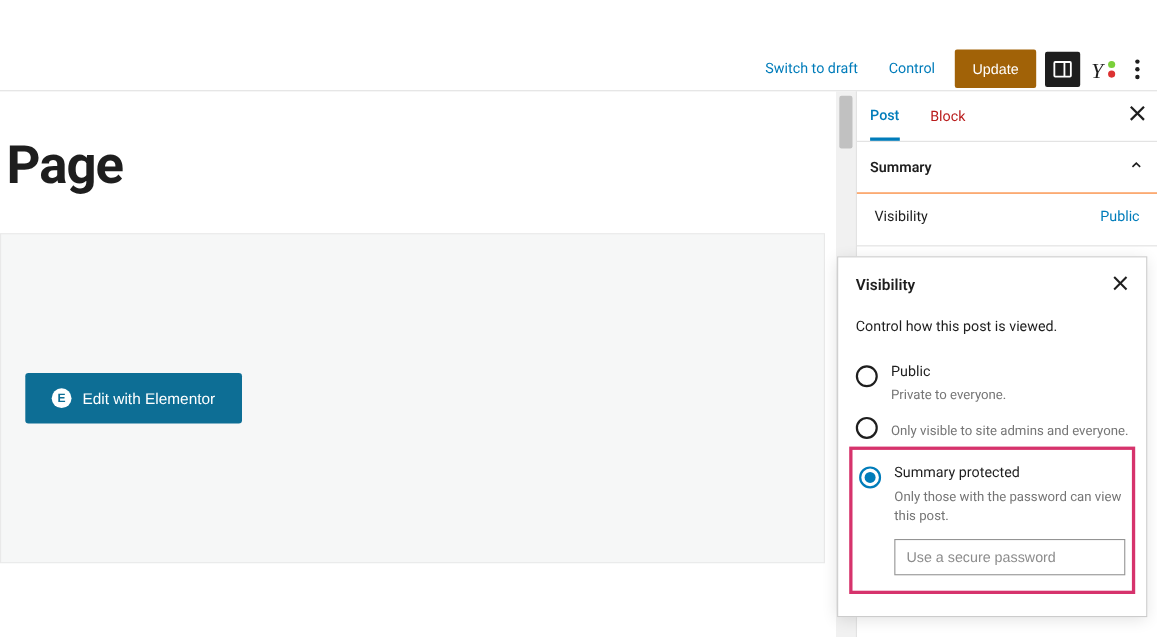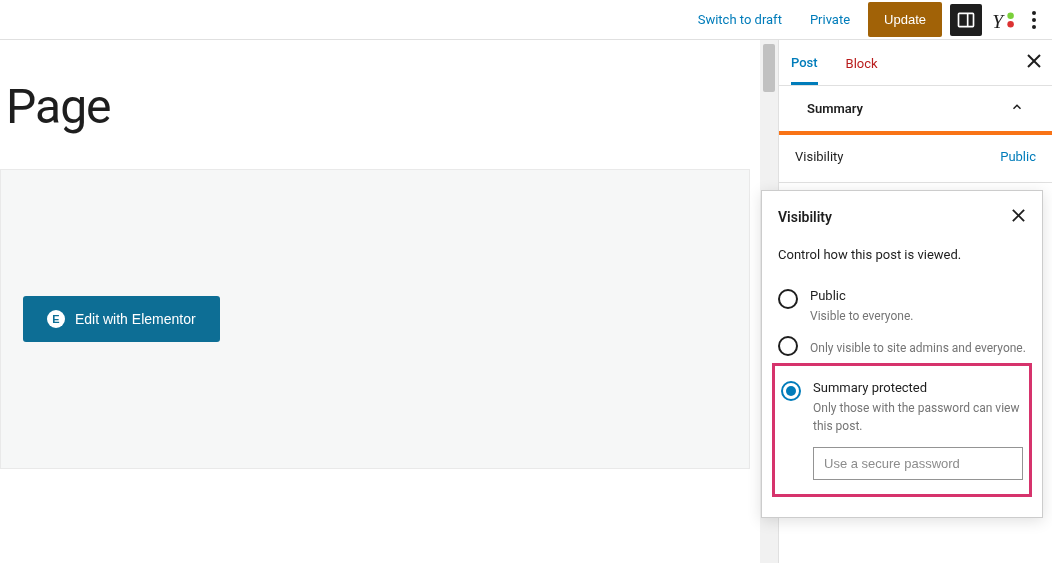--- a/index.html
+++ b/index.html
@@ -16,20 +16,21 @@
 
   
   .topbar {
     height: 40px;
     border-bottom: 1px solid #e0e0e0;
     display: flex;
     align-items: center;
     justify-content: flex-end;
     padding: 0 8px 0 0;
     gap: 8px;
+    margin-top: 43px;
   }
   .topbar a.link {
     color: #007cba;
     text-decoration: none;
     font-size: 13px;
     padding: 6px 10px;
   }
   .btn-primary {
     background: #a16207;
     color: #fff;
@@ -67,21 +68,21 @@
     height: calc(579px - 56px);
   }
   .editor {
     flex: 1;
     position: relative;
     padding: 0;
     overflow:hidden;
   }
   .page-title {
     font-size: 48px;
-    font-weight: 400;
+    font-weight: 700;
     margin: 38px 0 0 6px;
     letter-spacing: -1px;
   }
   .canvas {
     margin-top: 34px;
     margin-left: 0;
     width: 750px;
     height: 300px;
     background: #f6f7f7;
     border: 1px solid #e9e9e9;
@@ -167,22 +168,22 @@
   .tabs .close {
     position:absolute;
     right:10px;
     top:12px;
     cursor:pointer;
     font-size:18px;
     color:#1e1e1e;
   }
 
   .panel-section {
-    border-bottom:4px solid #f97316;
-    padding: 14px 28px;
+    border-bottom:1px solid #f97316;
+    padding: 14px 12px;
   }
   .panel-section.summary {
     display:flex;
     align-items:center;
     justify-content:space-between;
     font-weight:600;
   }
   .panel-row {
     display:flex;
     justify-content:space-between;
@@ -246,21 +247,21 @@
     position:relative;
     width:26px; height:26px;
   }
   .yoast svg { width:26px; height:26px;}
 </style>
 </head>
 <body>
 
 <div class="topbar">
   <a href="#" class="link">Switch to draft</a>
-  <a href="#" class="link">Private</a>
+  <a href="#" class="link">Control</a>
   <button class="btn-primary">Update</button>
   <div class="icon-square icon-black">
     <svg width="20" height="20" viewBox="0 0 24 24" fill="none" stroke="#fff" stroke-width="2">
       <rect x="3" y="4" width="18" height="16" rx="1"></rect>
       <line x1="14" y1="4" x2="14" y2="20"></line>
     </svg>
   </div>
   <div class="icon-square icon-plain yoast">
     <svg viewBox="0 0 24 24">
       <text x="2" y="19" font-size="18" font-style="italic" font-family="Georgia" fill="#1e1e1e">Y</text>
@@ -325,21 +326,21 @@
               <line x1="14" y1="2" x2="2" y2="14" stroke="#1e1e1e" stroke-width="2"></line>
             </svg>
         </div>
       </div>
       <div class="popover-desc">Control how this post is viewed.</div>
 
       <div class="radio-item">
         <div class="radio-outer"></div>
         <div class="radio-texts">
           <div class="radio-label">Public</div>
-          <div class="radio-desc">Visible to everyone.</div>
+          <div class="radio-desc">Private to everyone.</div>
         </div>
       </div>
 
       <div class="radio-item">
         <div class="radio-outer"></div>
         <div class="radio-texts">
           <div class="radio-desc">Only visible to site admins and everyone.</div>
         </div>
       </div>
 

